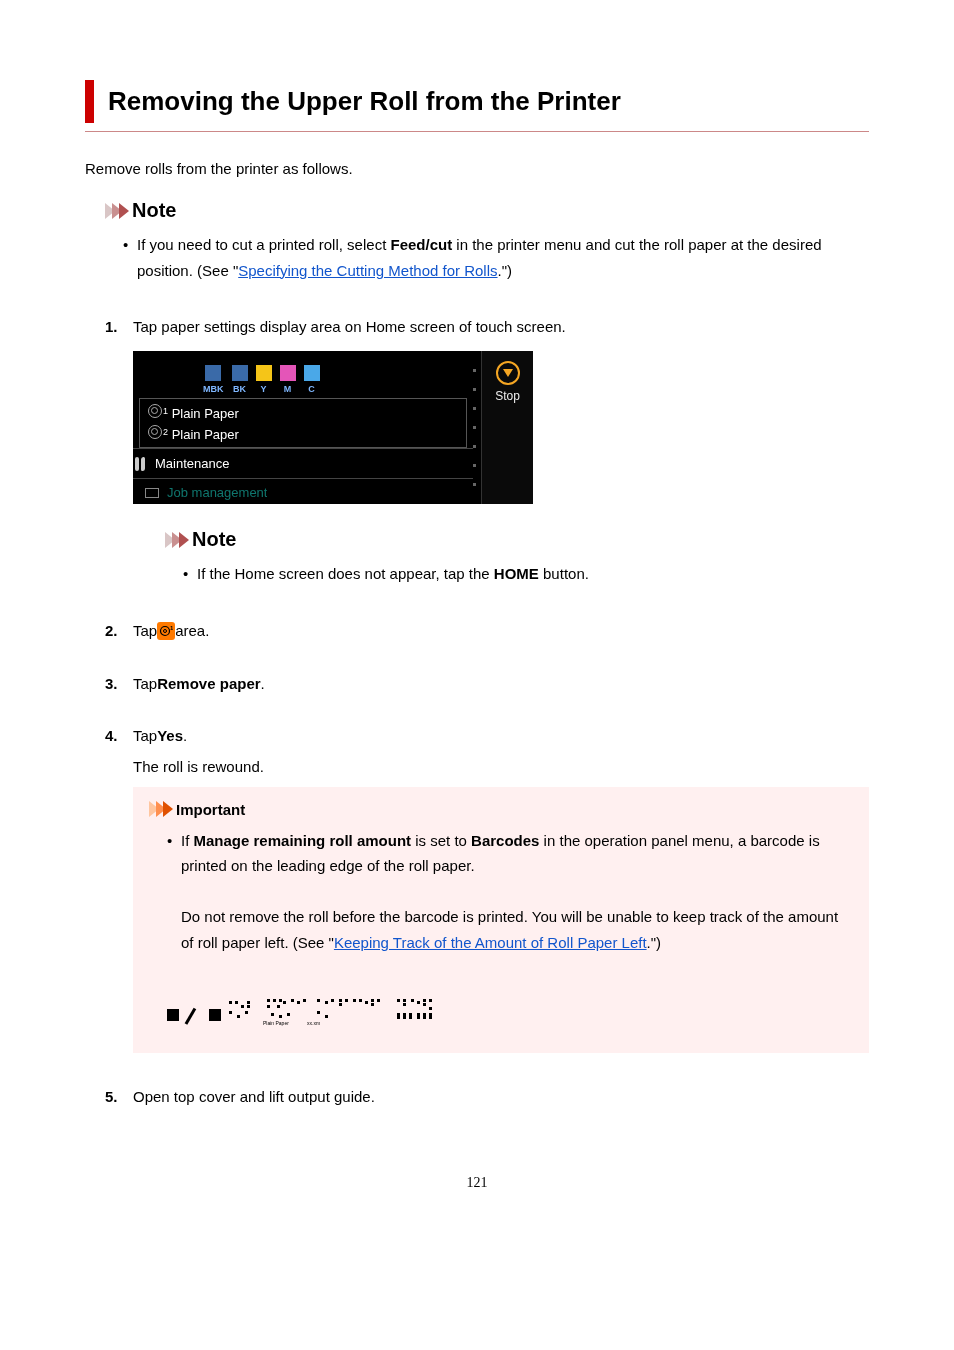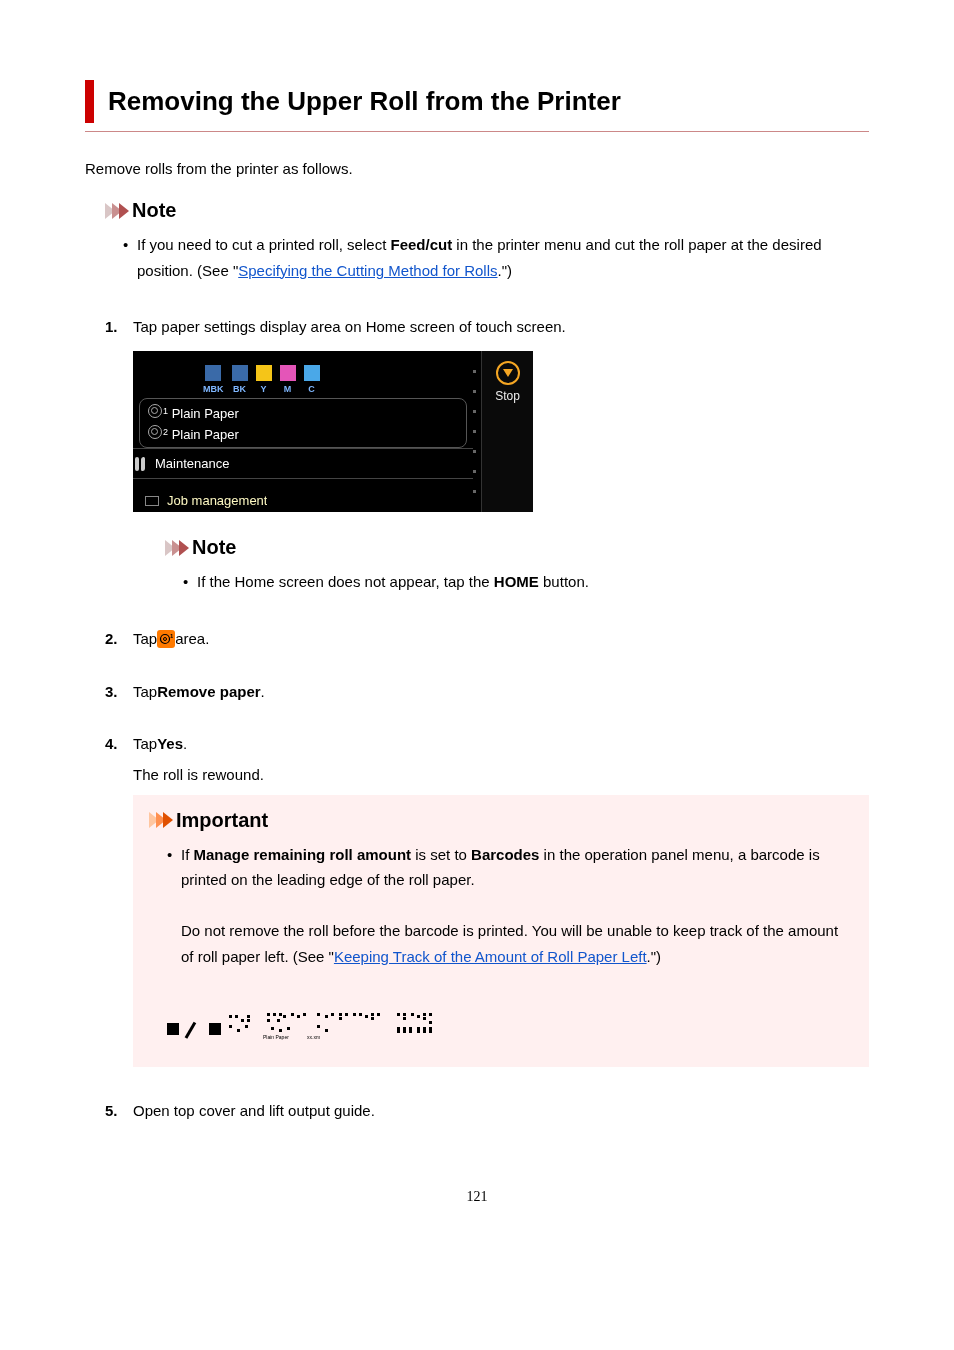--- a/index.html
+++ b/index.html
@@ -27,38 +27,38 @@
     .screen { width: 400px; margin-left: 28px; margin-top: 16px; background: #000; color: #fff; font-size: 13px; position: relative; }
     .screen-inner { padding: 10px 0 0 0; }
     .screen-top { padding: 0 12px 6px 12px; display:flex; justify-content: space-between;}
     .screen-top .ready { font-size: 14px; font-weight: 500; }
     .wifi { font-size: 14px; }
     .ink-row { display: flex; gap: 8px; padding: 4px 12px 4px 70px; align-items: flex-end; }
     .ink { display:flex; flex-direction:column; align-items:center; gap:3px;}
     .ink .sq { width: 16px; height: 16px; }
     .ink .lab { font-size: 9px; color: #7fb7ff; font-weight: bold;}
     .screen-row { border-top: 1px solid #444; padding: 7px 0; font-size: 13px; display:flex; align-items:center; gap:8px; }
-    .screen-row.paper { margin: 0 6px; padding: 5px 8px; border:1px solid #555; border-radius:8px; }
-    .screen-row.trunc { color:#fef9c3; border-top:1px solid #444; padding:14px 12px 4px 12px;}
+    .screen-row.paper { margin: 0 6px; padding: 5px 8px; border:1px solid #555; border-radius:0; }
+    .screen-row.trunc { color:#0f766e; border-top:1px solid #444; padding:6px 12px 4px 12px;}
     .stop-col { position:absolute; right:0; top:0; bottom:0; width:52px; background:#0a0a0a; border-left:1px solid #333; display:flex; flex-direction:column; align-items:center; justify-content:flex-start; padding-top:10px; gap:4px;}
     .stop-circle { width:24px; height:24px; border:2px solid #f5a623; border-radius:50%; display:flex; align-items:center; justify-content:center;}
     .stop-circle .tri { width:0; height:0; border-left:5px solid transparent; border-right:5px solid transparent; border-bottom:8px solid #f5a623; transform: rotate(180deg);}
     .stop-label { font-size:12px; color:#eee;}
     .dotcol { position:absolute; right:52px; top:0; bottom:0; width:8px; display:flex; flex-direction:column; justify-content:space-around; padding:10px 0;}
     .dotcol .d { width:3px; height:3px; background:#666;}
     .roll-icon { display:inline-flex; width:18px; height:18px; background:#ff7a00; border-radius:3px; align-items:center; justify-content:center; font-size:10px; color:#000; font-weight:bold; vertical-align:middle;}
     .paper-icon { display:inline-block; width:14px; height:14px; border:1.5px solid #aaa; border-radius:50%; position:relative;}
     .paper-icon::after { content:""; position:absolute; width:5px; height:5px; border:1px solid #aaa; border-radius:50%; top:2px; left:2px;}
     .paper-sup { font-size:9px; position:relative; top:-4px; margin-left:1px;}
     .maint-icon { display:inline-block; width:14px; height:14px; position:relative;}
     .maint-icon::before, .maint-icon::after { content:""; position:absolute; background:#ccc;}
     .maint-icon::before { width:4px; height:14px; left:2px; border-radius:2px;}
     .maint-icon::after { width:4px; height:14px; right:2px; border-radius:2px; transform:skewY(-15deg);}
     .important-block { background: #fff0f0; padding: 14px 16px 18px 16px; margin-left: 28px; margin-top: 12px;}
-    .important-block .callout-head .label { font-size:20px; }
+    .important-block .callout-head .label { font-size:15px; }
     .chevrons { display:inline-flex; align-items:center; }
     .chev { width:0; height:0; border-top:8px solid transparent; border-bottom:8px solid transparent; margin-right:-3px;}
     .note-block .chev.c1 { border-left:10px solid #d9c6c6; }
     .note-block .chev.c2 { border-left:10px solid #c99090; }
     .note-block .chev.c3 { border-left:10px solid #b05050; }
     .important-block .chev.c1 { border-left:10px solid #ffc6a0; }
     .important-block .chev.c2 { border-left:10px solid #ff9050; }
     .important-block .chev.c3 { border-left:10px solid #e05000; }
     .barcode { margin-top:16px; }
     .barcode svg { width: 280px; height: 56px; }

